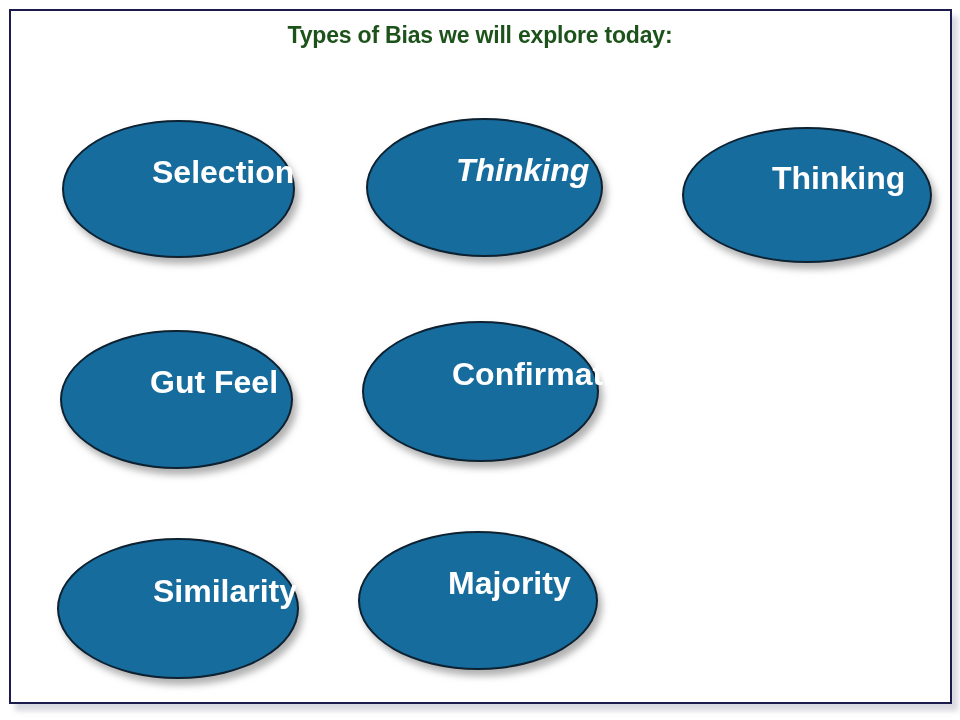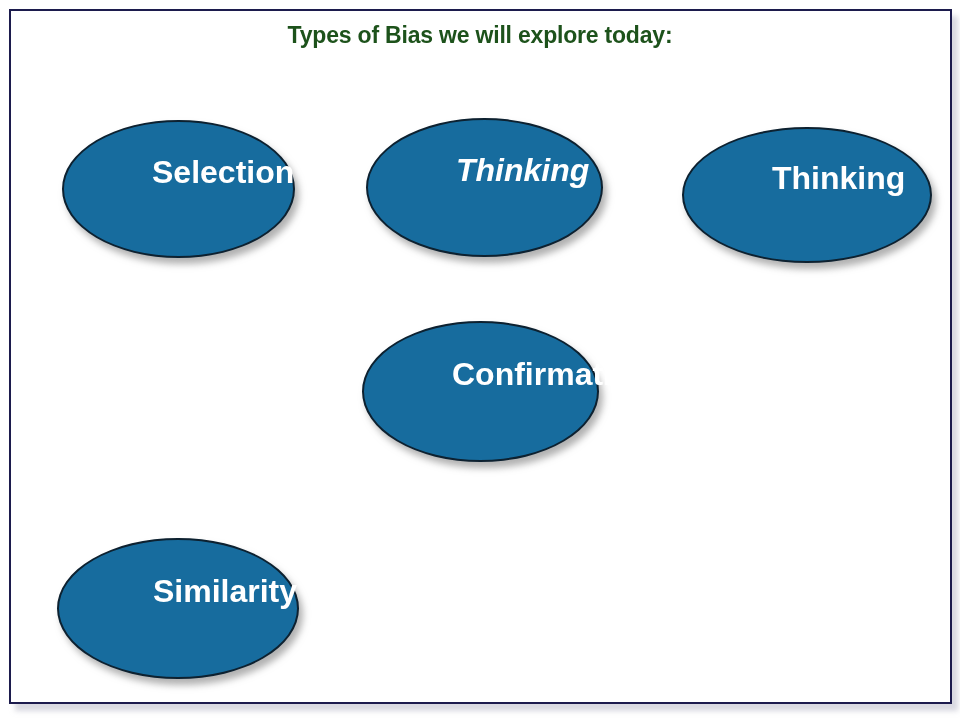--- a/index.html
+++ b/index.html
@@ -80,23 +80,29 @@
   </div>
 
   <div class="bubble b1">
     <span class="bubble-label">Thinking</span>
   </div>
 
   <div class="bubble b2">
     <span class="bubble-label">Thinking</span>
   </div>
 
+  <div class="bubble b3">
+    <span class="bubble-label">Gut Feel</span>
+  </div>
 
   <div class="bubble b4">
     <span class="bubble-label">Confirmation</span>
   </div>
 
 
   <div class="bubble b6">
     <span class="bubble-label">Similarity</span>
   </div>
 
+  <div class="bubble b7">
+    <span class="bubble-label">Majority</span>
+  </div>
 </div>
 
 </body></html>

